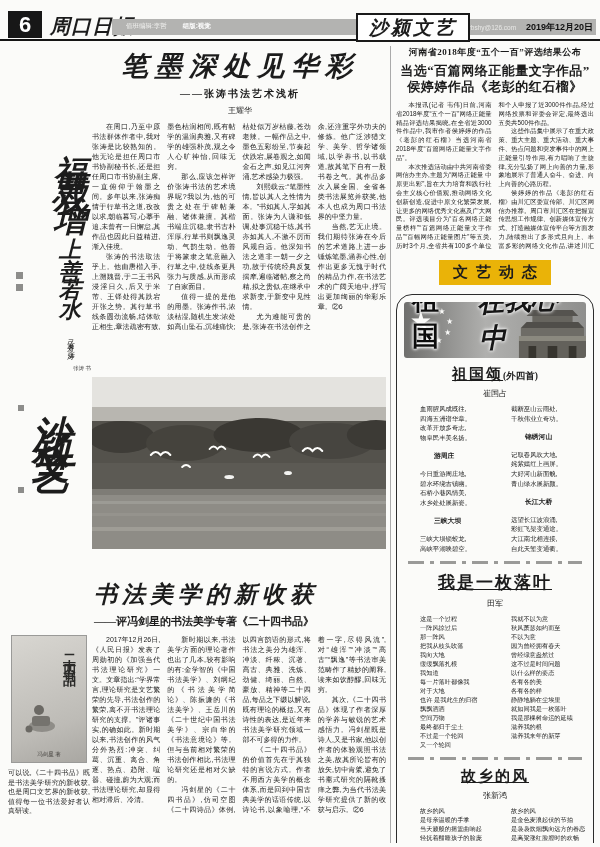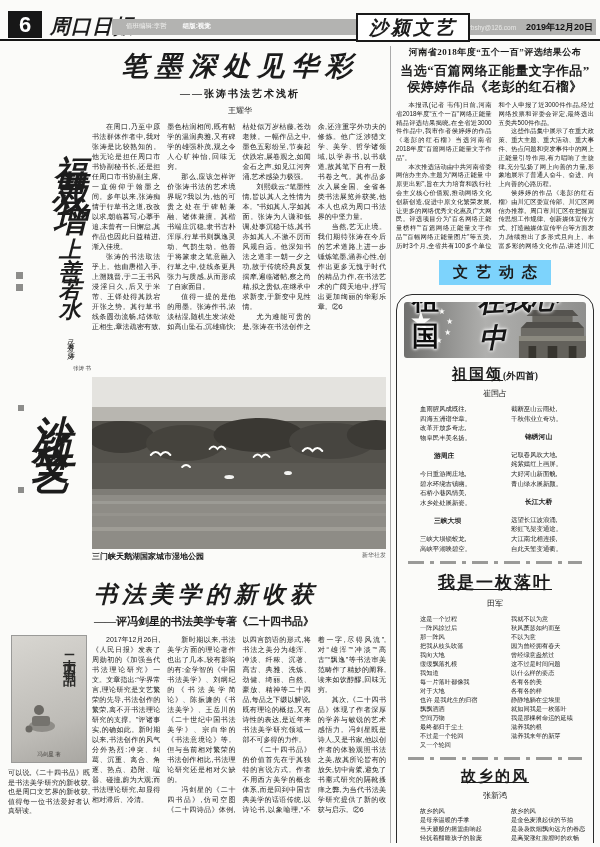--- a/index.html
+++ b/index.html
@@ -61,21 +61,21 @@
   .bc-title{position:absolute;top:8px;right:8px;writing-mode:vertical-rl;font-size:13px;font-weight:bold;
             letter-spacing:5px;color:#2a2a28;font-family:"Liberation Serif",serif;}
   .bc-fig{position:absolute;left:10px;bottom:26px;width:34px;height:40px;}
   .bc-byline{position:absolute;bottom:4px;left:0;right:0;text-align:center;font-size:5.5px;color:#44423e;}
   .bookside{margin-top:5px;font-size:7px;line-height:9.5px;text-align:justify;color:#222;padding:0 2px;}
   
   .kicker{margin-top:0;text-align:center;font-size:9px;font-weight:bold;letter-spacing:0.5px;}
   .headline{margin-top:4px;text-align:center;font-size:13px;font-weight:bold;line-height:16px;letter-spacing:0.5px;}
   .newsbody{margin-top:6px;height:152px;column-count:2;column-gap:7px;font-size:6.3px;line-height:8.8px;
             text-align:justify;overflow:hidden;font-family:"Liberation Sans",sans-serif;color:#222;}
-  .tagbox{width:112px;margin:7px auto 0;background:#7dd3fc;text-align:center;font-size:15px;font-weight:bold;
+  .tagbox{width:112px;margin:7px auto 0;background:#eab308;text-align:center;font-size:15px;font-weight:bold;
           letter-spacing:8px;padding:3px 0 3px 8px;}
   
   .poembox{margin-top:9px;height:574px;border:1.5px solid #2c2c2c;border-radius:16px;padding:7px 7px 4px;overflow:hidden;}
   .banner{position:relative;height:56px;border-radius:3px;overflow:hidden;}
   .banner svg{display:block;width:100%;height:100%;}
   .banner-text{position:absolute;left:0;top:0;right:0;bottom:0;display:flex;align-items:flex-end;padding:0 4px 4px 8px;}
   .b-bold{font-size:27px;font-weight:bold;color:#0d0d0d;letter-spacing:4px;
           text-shadow:0 0 3px #fff,0 0 3px #fff,0 0 4px #fff;}
   .b-script{font-size:27px;font-weight:bold;font-style:italic;color:#161616;margin-left:6px;
             text-shadow:0 0 3px #fff,0 0 4px #fff;transform:rotate(-3deg);}
@@ -170,24 +170,20 @@
           <g stroke="#fdfdfb" stroke-width="2" fill="none" stroke-linecap="round">
             <path d="M60 78 q5 -6 10 0 q5 -6 10 0"></path>
             <path d="M120 72 q4 -5 8 0 q4 -5 8 0"></path>
             <path d="M165 80 q4 -5 8 0 q4 -5 8 0"></path>
             <path d="M215 74 q5 -6 10 0 q5 -6 10 0"></path>
             <path d="M92 90 q4 -4 8 0"></path>
           </g>
           <ellipse cx="140" cy="100" rx="5" ry="2" fill="#f3f3f1"></ellipse>
           <ellipse cx="200" cy="96" rx="4" ry="2" fill="#f3f3f1"></ellipse>
         </svg>
-        <figcaption class="capline">
-          <span class="cap">三门峡天鹅湖国家城市湿地公园</span>
-          <span class="credit">新华社发</span>
-        </figcaption>
       </figure>
     </div>
 
     <section class="a2">
       <div class="a2head">
         <h2 class="a2-title">书法美学的新收获</h2>
         <div class="a2-sub">——评冯剑星的书法美学专著《二十四书品》</div>
       </div>
       <div class="a2body">
         <div class="bookcol">

